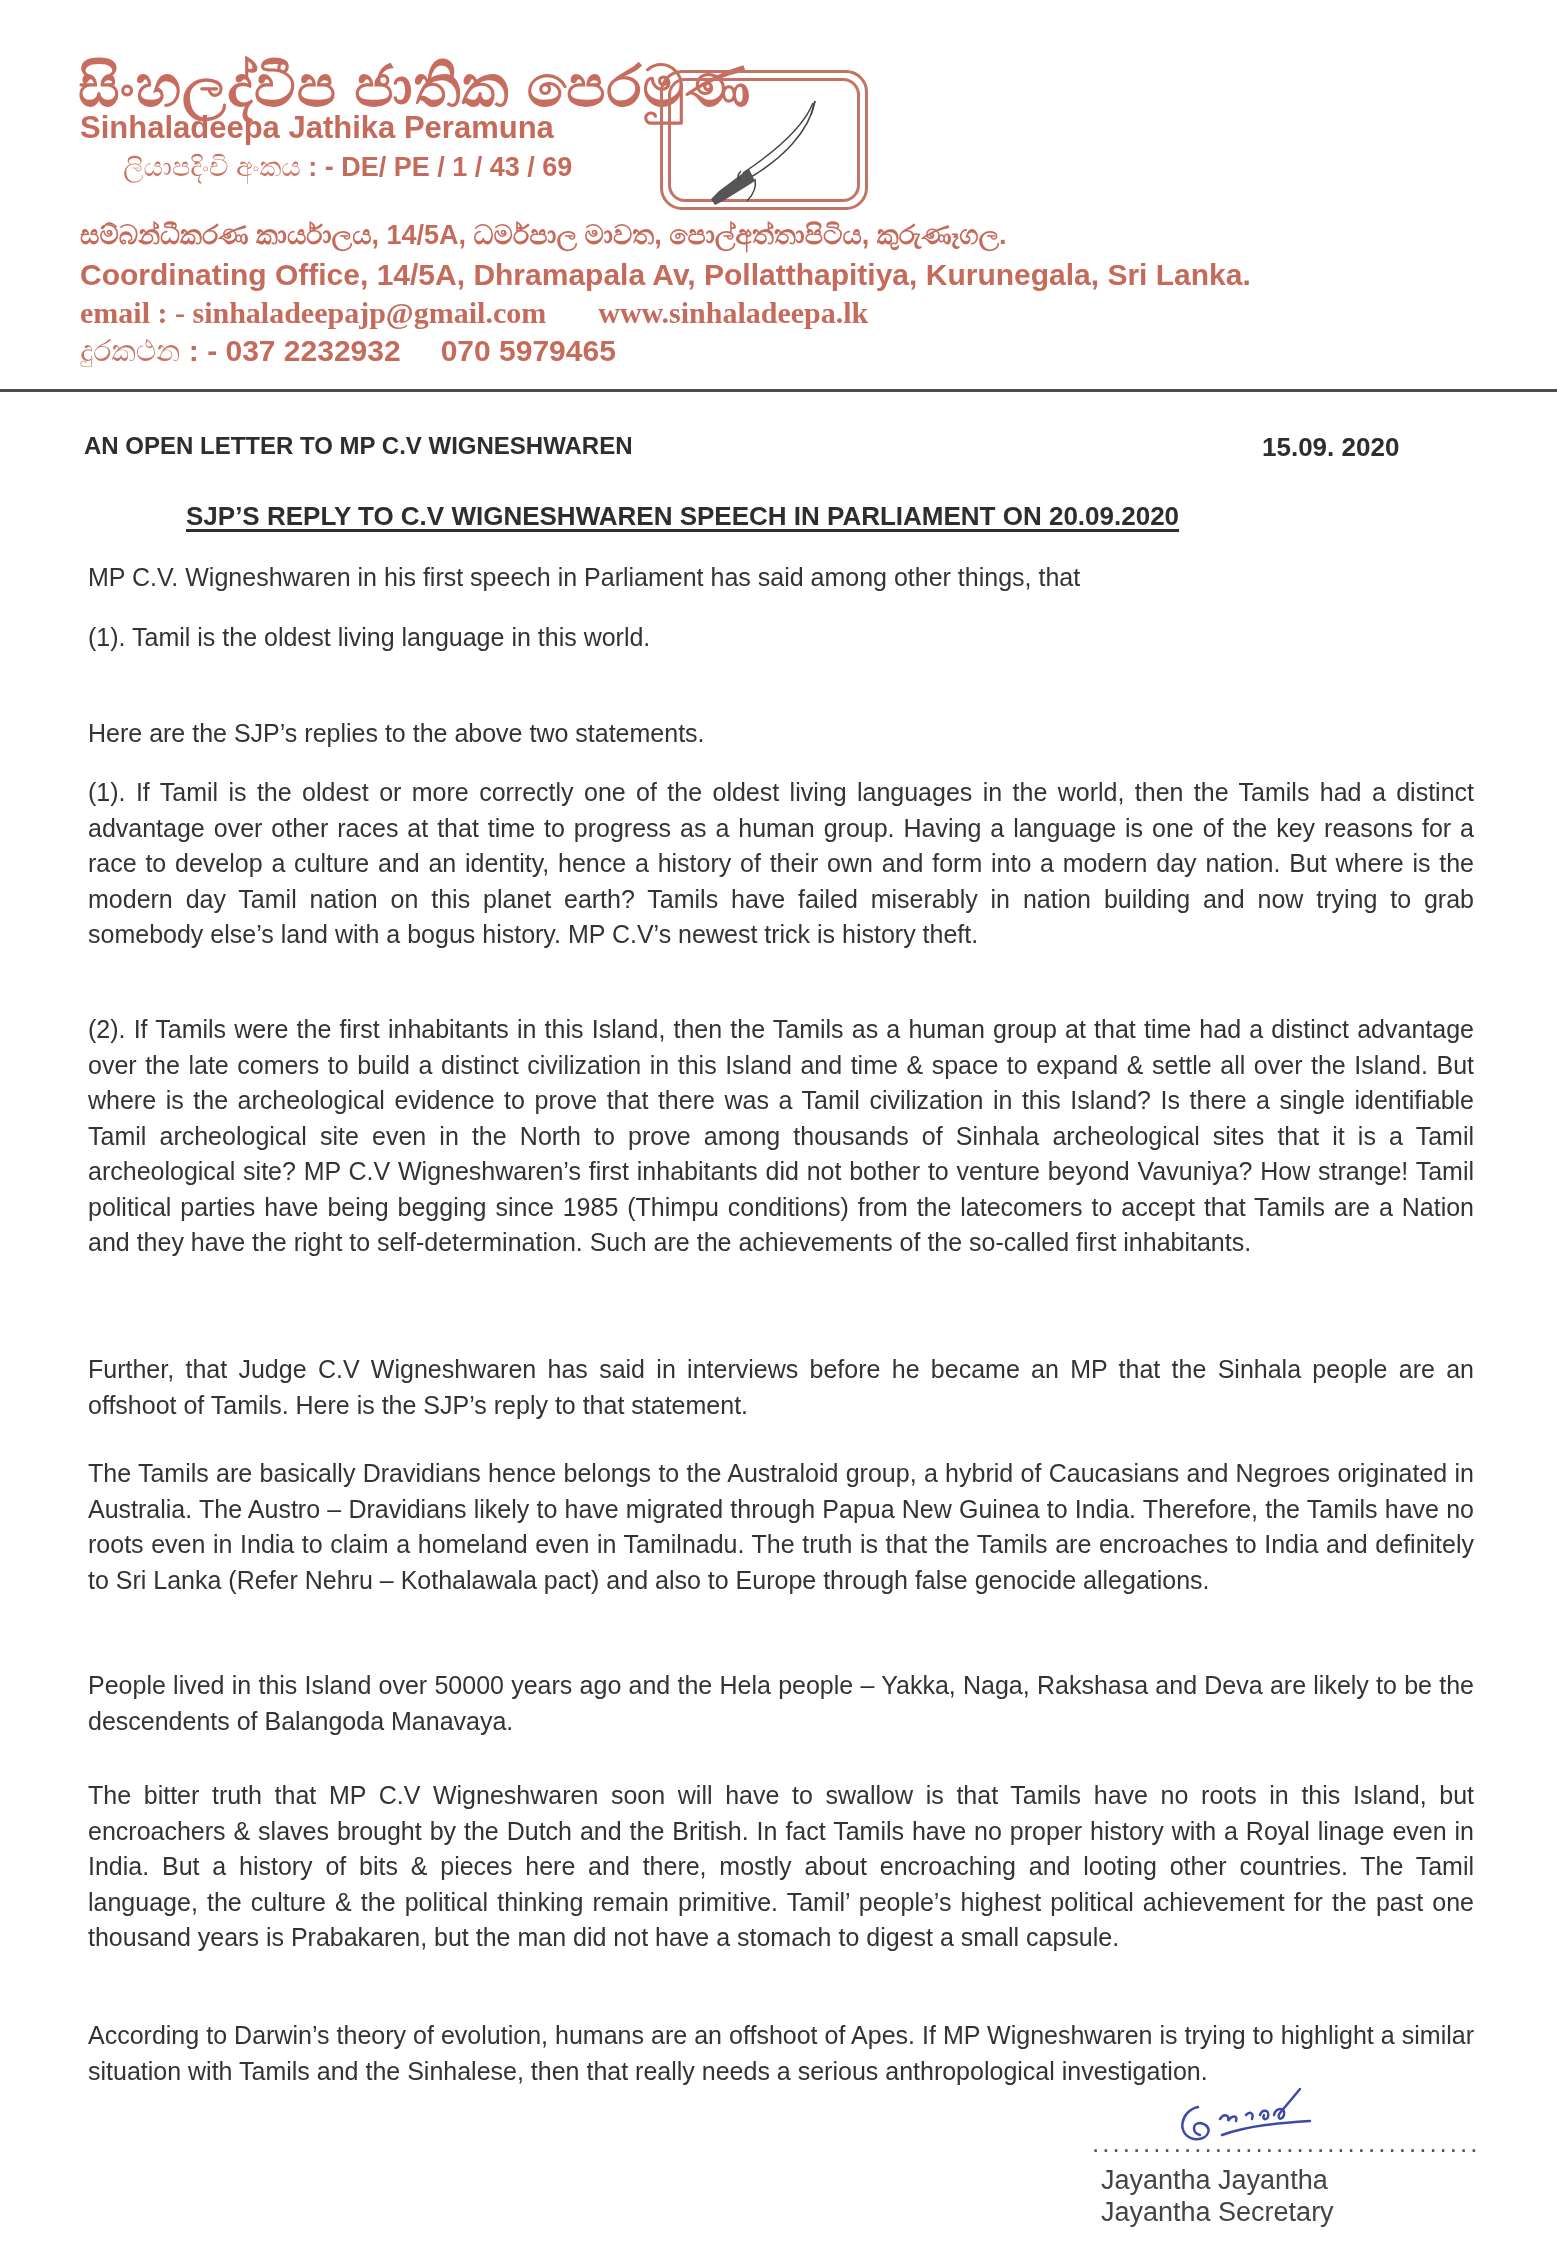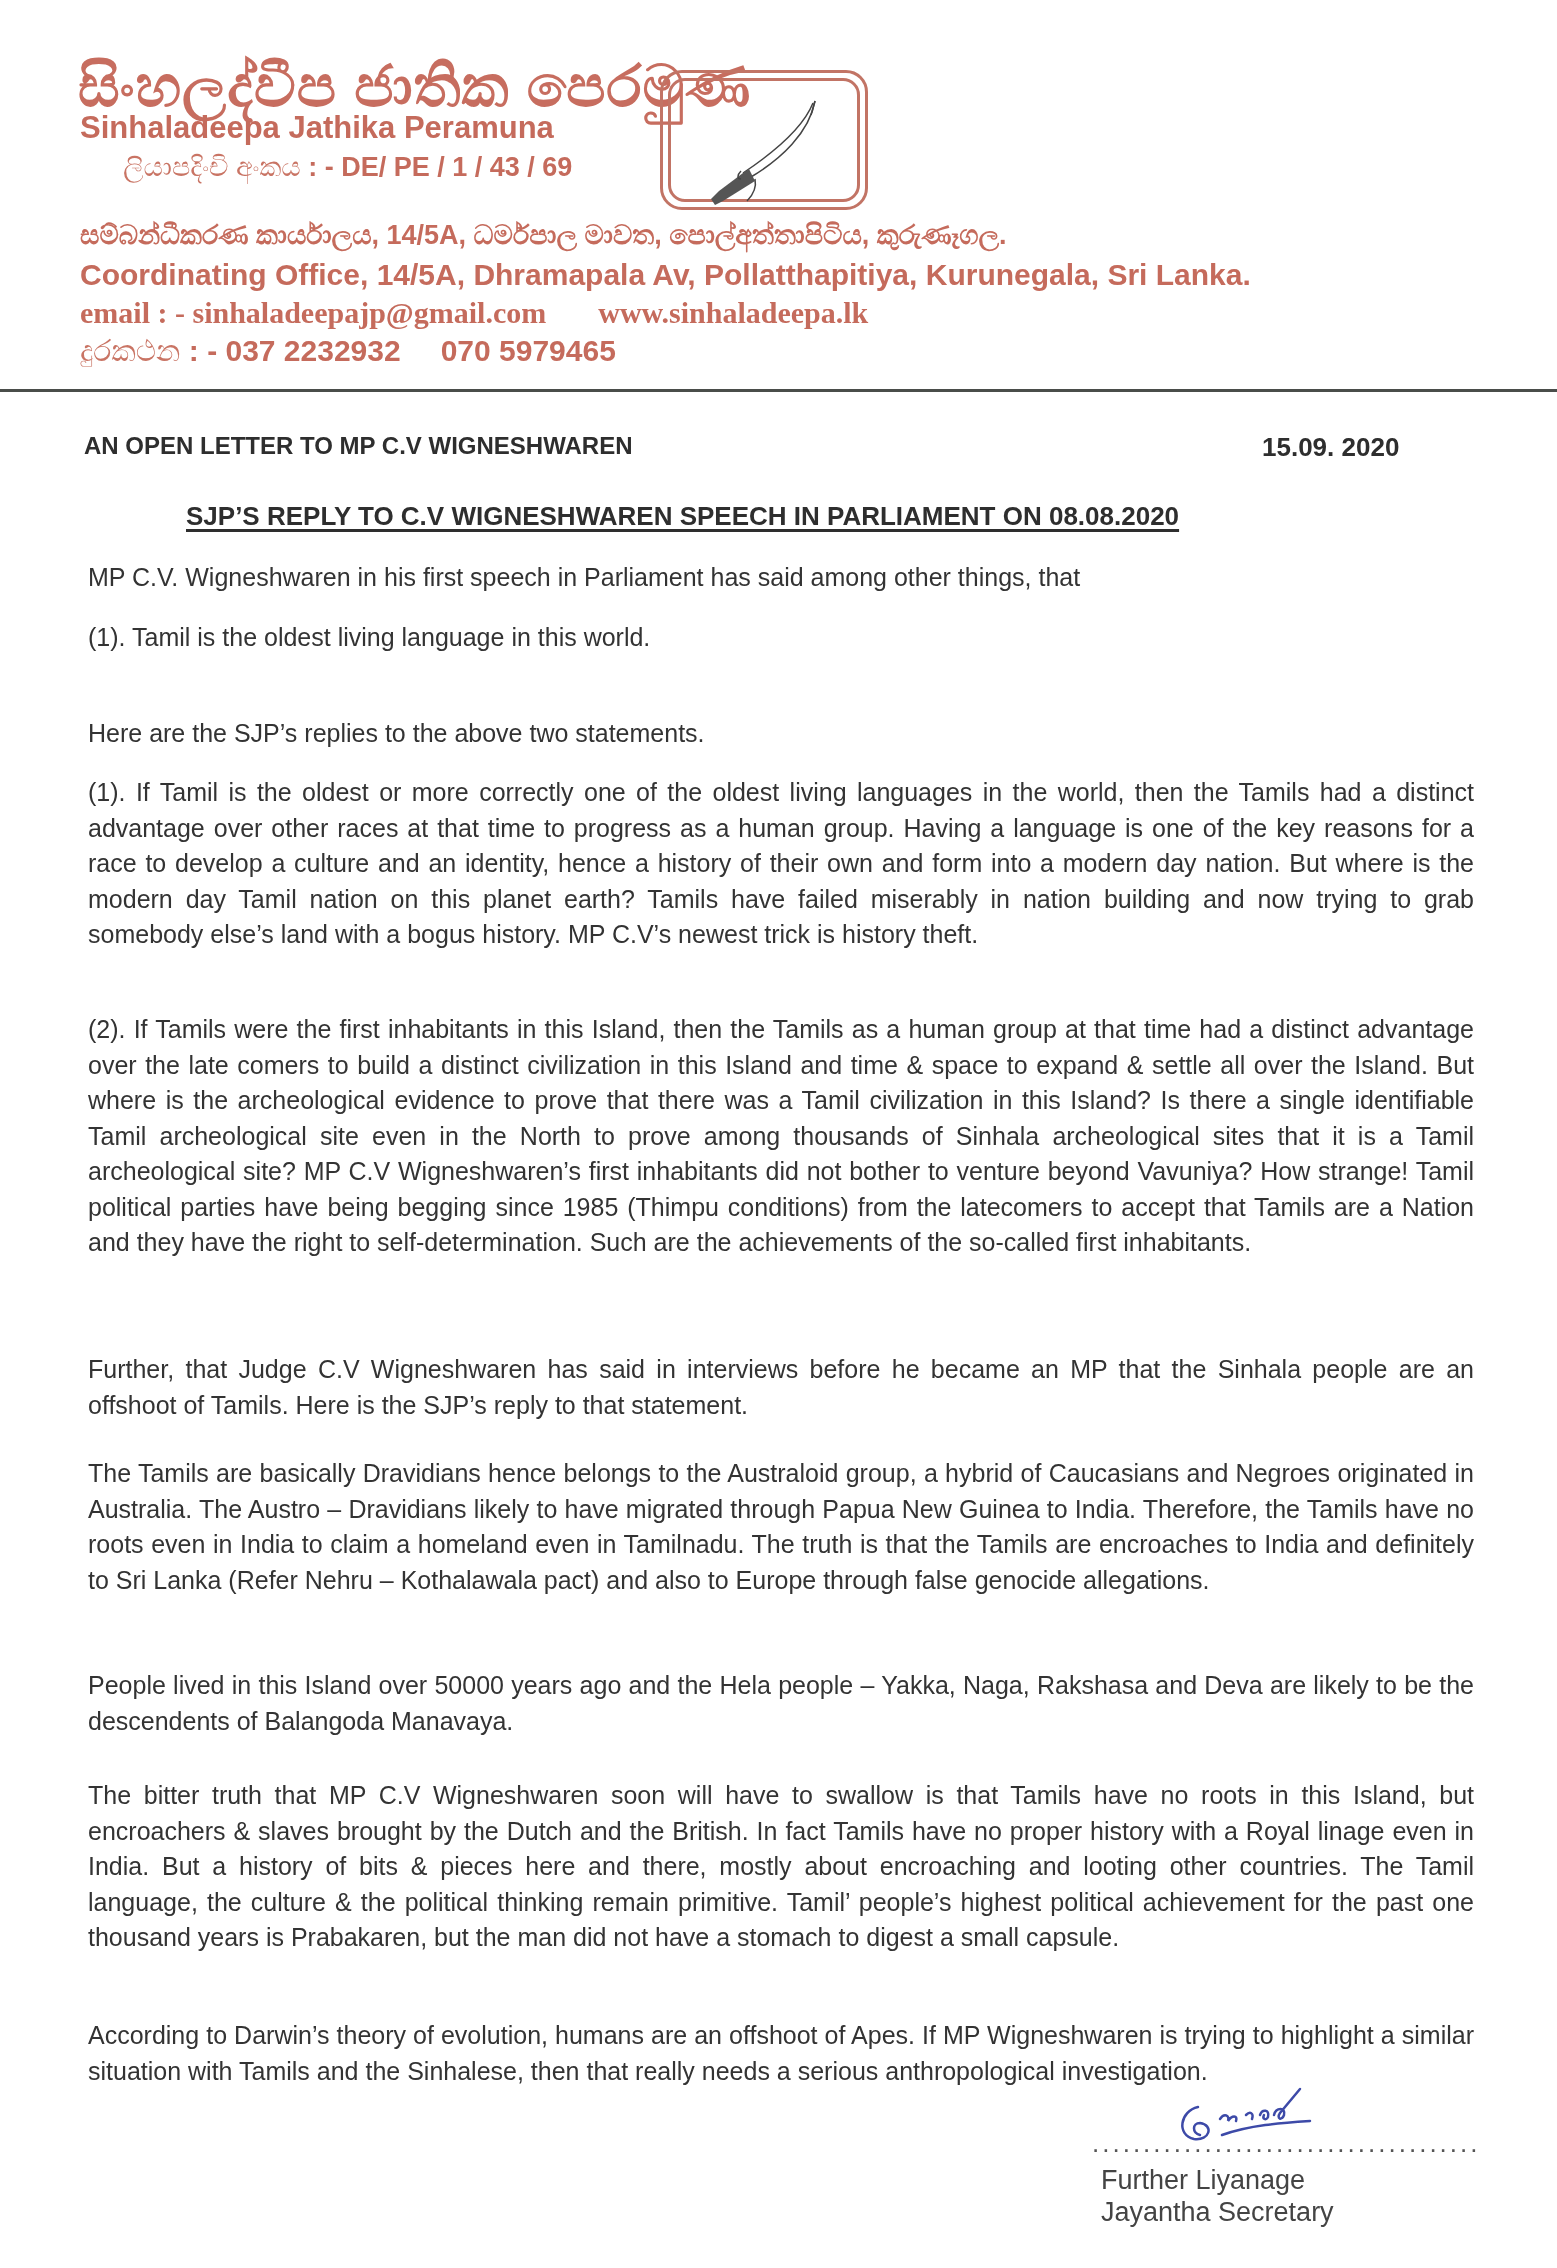--- a/index.html
+++ b/index.html
@@ -68,21 +68,21 @@
   <span>email : - sinhaladeepajp@gmail.com</span><span class="web">www.sinhaladeepa.lk</span>
 </div>
 <div class="abs brand phone">
   <span class="label">දුරකථන</span><span> : - </span><span>037 2232932</span><span class="p2">070 5979465</span>
 </div>
 
 <div class="abs divider"></div>
 
 <div class="abs letter-title">AN OPEN LETTER TO MP C.V WIGNESHWAREN</div>
 <div class="abs letter-date">15.09. 2020</div>
-<div class="abs subject">SJP’S REPLY TO C.V WIGNESHWAREN SPEECH IN PARLIAMENT ON 08.08.2020</div>
+<div class="abs subject">SJP’S REPLY TO C.V WIGNESHWAREN SPEECH IN PARLIAMENT ON 20.09.2020</div>
 
 <div class="abs body-text p-intro">
   <p>MP C.V. Wigneshwaren in his first speech in Parliament has said among other things, that</p>
 </div>
 <div class="abs body-text p-list" style="text-align:left;">
   <p>(1). Tamil is the oldest living language in this world.</p>
 </div>
 <div class="abs body-text p-here">
   <p>Here are the SJP’s replies to the above two statements.</p>
 </div>
@@ -113,15 +113,15 @@
     <path d="M28 22 C 10 26, 6 50, 24 54 C 40 56, 44 40, 30 38 C 22 38, 22 48, 30 50"></path>
     <path d="M50 34 C 54 28, 60 30, 58 36 C 62 30, 68 30, 66 36"></path>
     <path d="M76 30 C 80 26, 84 28, 82 34"></path>
     <path d="M90 30 C 92 24, 100 24, 98 32 C 96 36, 92 34, 94 30"></path>
     <path d="M104 30 C 106 22, 116 22, 114 30 C 112 36, 106 34, 110 28 L 130 4"></path>
     <path d="M52 50 C 80 40, 110 38, 140 36"></path>
   </g>
 </svg>
 <div class="abs sig-dots">......................................</div>
 <div class="abs sig-name">
-  <div>Further Liyanage</div>
+  <div>Jayantha Jayantha</div>
   <div>Jayantha Secretary</div>
 </div>
 
 </body></html>

